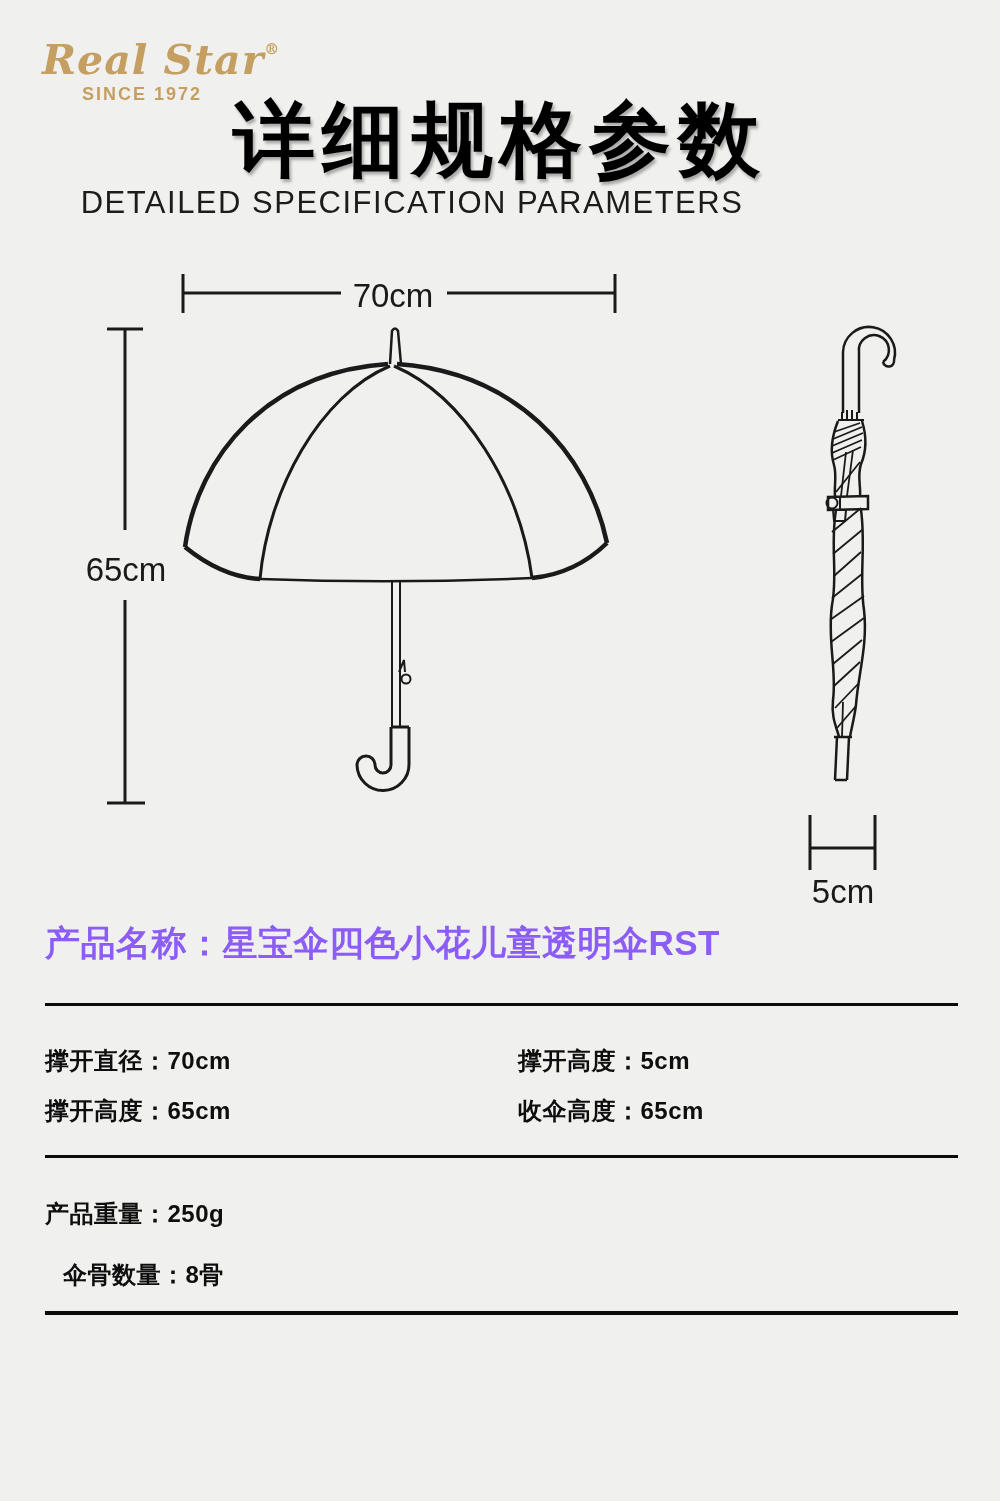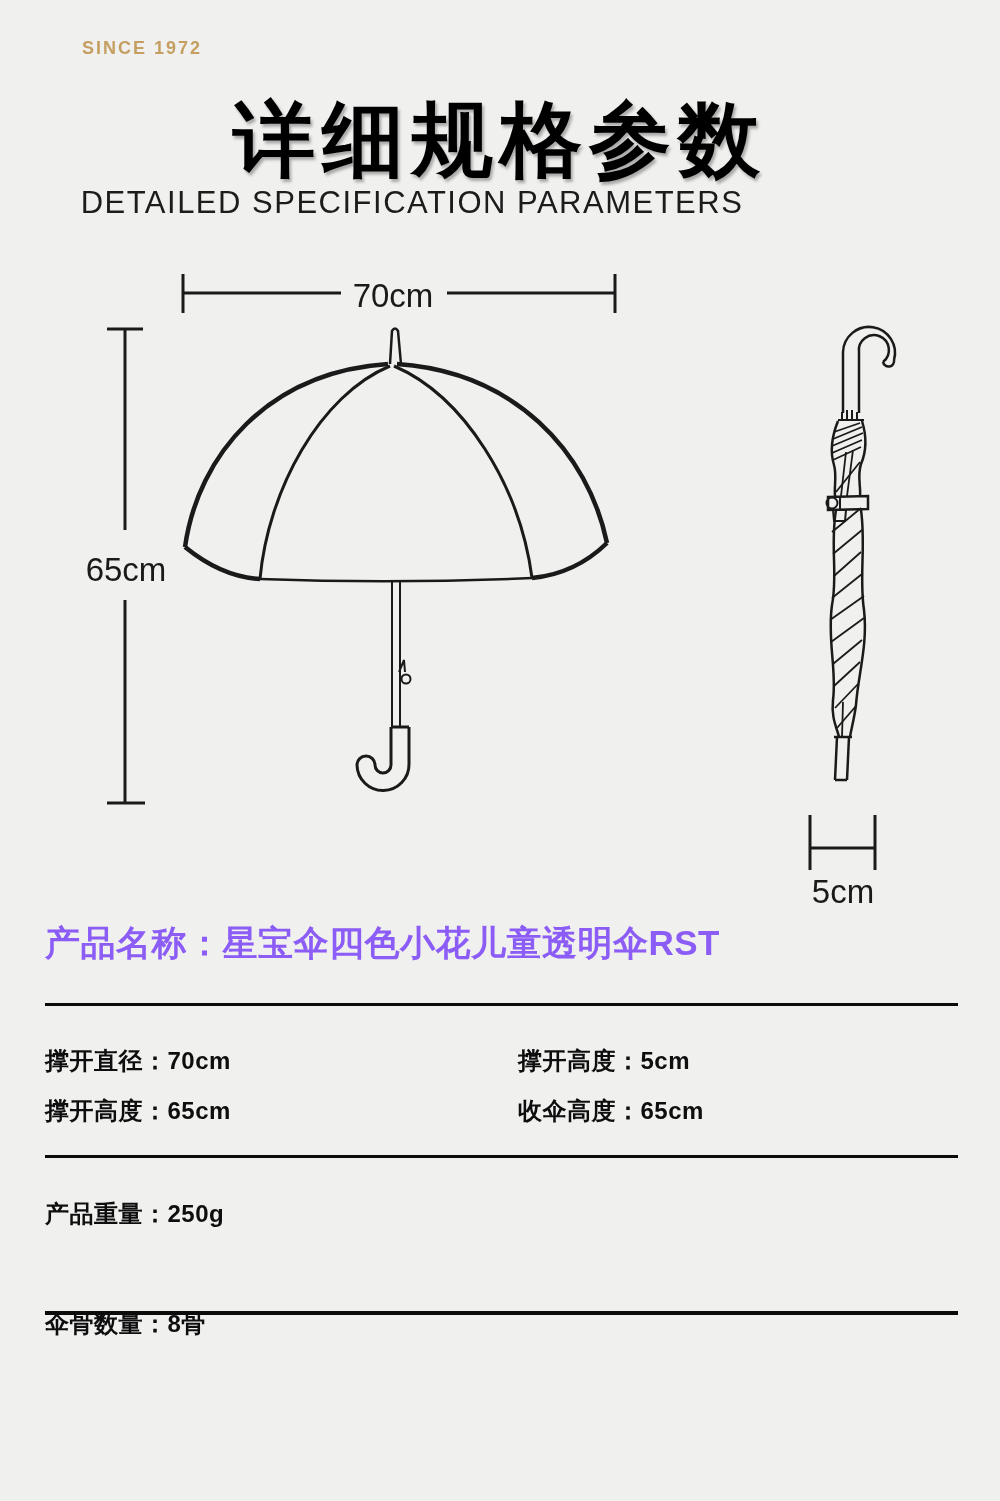--- a/index.html
+++ b/index.html
@@ -13,21 +13,21 @@
   
   .logo{left:42px;top:26px;width:200px;text-align:center;}
   .logo-script{
     font-family:"DejaVu Serif","Liberation Serif",serif;
     font-style:italic;font-weight:700;font-size:41px;line-height:46px;
     color:#c59f62;white-space:nowrap;letter-spacing:1px;
   }
   .logo-script sup{font-size:15px;font-style:normal;vertical-align:20px;}
   .logo-since{
     font-size:18px;font-weight:700;letter-spacing:2px;color:#c59f62;
-    margin-top:12px;
+    margin-top:1px;
   }
   
   .title{
     left:0;top:86px;width:1000px;text-align:center;
     font-size:82px;font-weight:900;letter-spacing:7px;color:#000;
     text-shadow:2px 3px 3px rgba(0,0,0,0.30);
     white-space:nowrap;
   }
   .subtitle{
     left:0;top:185px;width:824px;text-align:center;
@@ -50,21 +50,21 @@
     white-space:nowrap;letter-spacing:0.5px;
   }
   .divider{left:45px;width:913px;height:3px;background:#0b0b0b;}
   .div1{top:1003px;}
   .div2{top:1155px;}
   .div3{top:1311px;height:4px;}
   .spec{
     font-size:24px;font-weight:700;color:#0e0e0e;white-space:nowrap;
     letter-spacing:0.5px;
   }
-  .r1{top:1045px;} .r2{top:1095px;} .r3{top:1198px;} .r4{top:1308px;}
+  .r1{top:1045px;} .r2{top:1095px;} .r3{top:1198px;} .r4{top:1259px;margin-left:18px;}
   .c1{left:45px;} .c2{left:518px;}
   .spec .val{font-weight:700;}
   
   .note{
     left:45px;top:1348px;width:918px;
     font-size:24px;font-weight:600;line-height:36px;color:#0e0e0e;
   }
   .note div{white-space:nowrap;}
 </style>
 </head>
@@ -164,20 +164,21 @@
   </g>
 
   <g stroke-width="3">
     <path d="M 810,815 L 810,870"></path>
     <path d="M 875,815 L 875,870"></path>
     <path d="M 810,848 L 875,848"></path>
   </g>
 </svg>
 
 <div class="abs logo">
+  <div class="logo-script"><span>Real Star</span><sup>®</sup></div>
   <div class="logo-since">SINCE 1972</div>
 </div>
 
 <div class="abs title">详细规格参数</div>
 <div class="abs subtitle">DETAILED SPECIFICATION PARAMETERS</div>
 
 <div class="abs dim dim-70">70cm</div>
 <div class="abs dim dim-65">65cm</div>
 <div class="abs dim dim-5">5cm</div>
 

